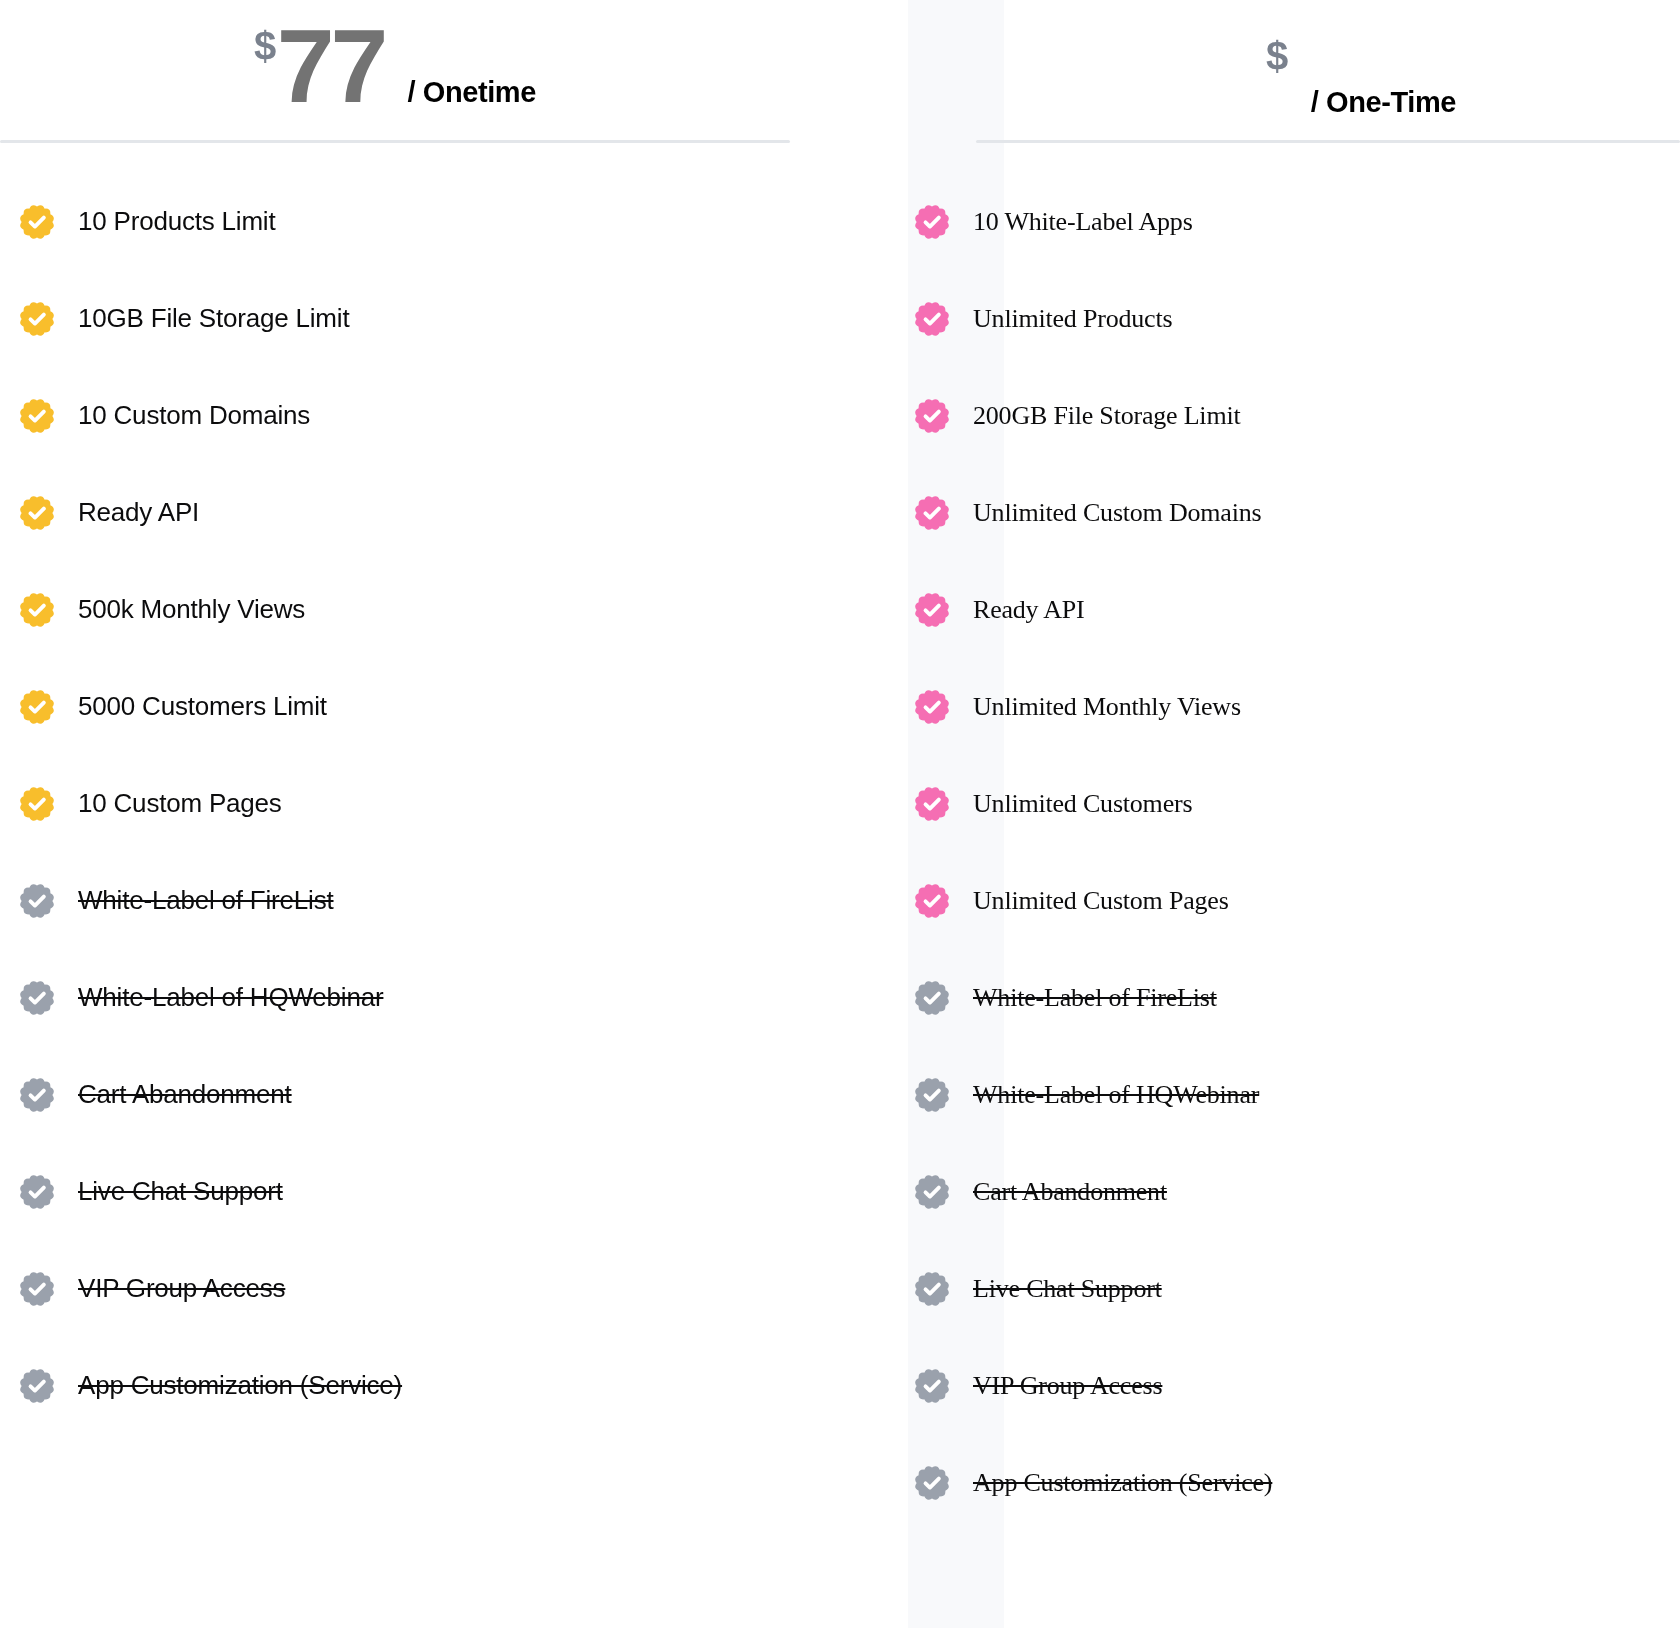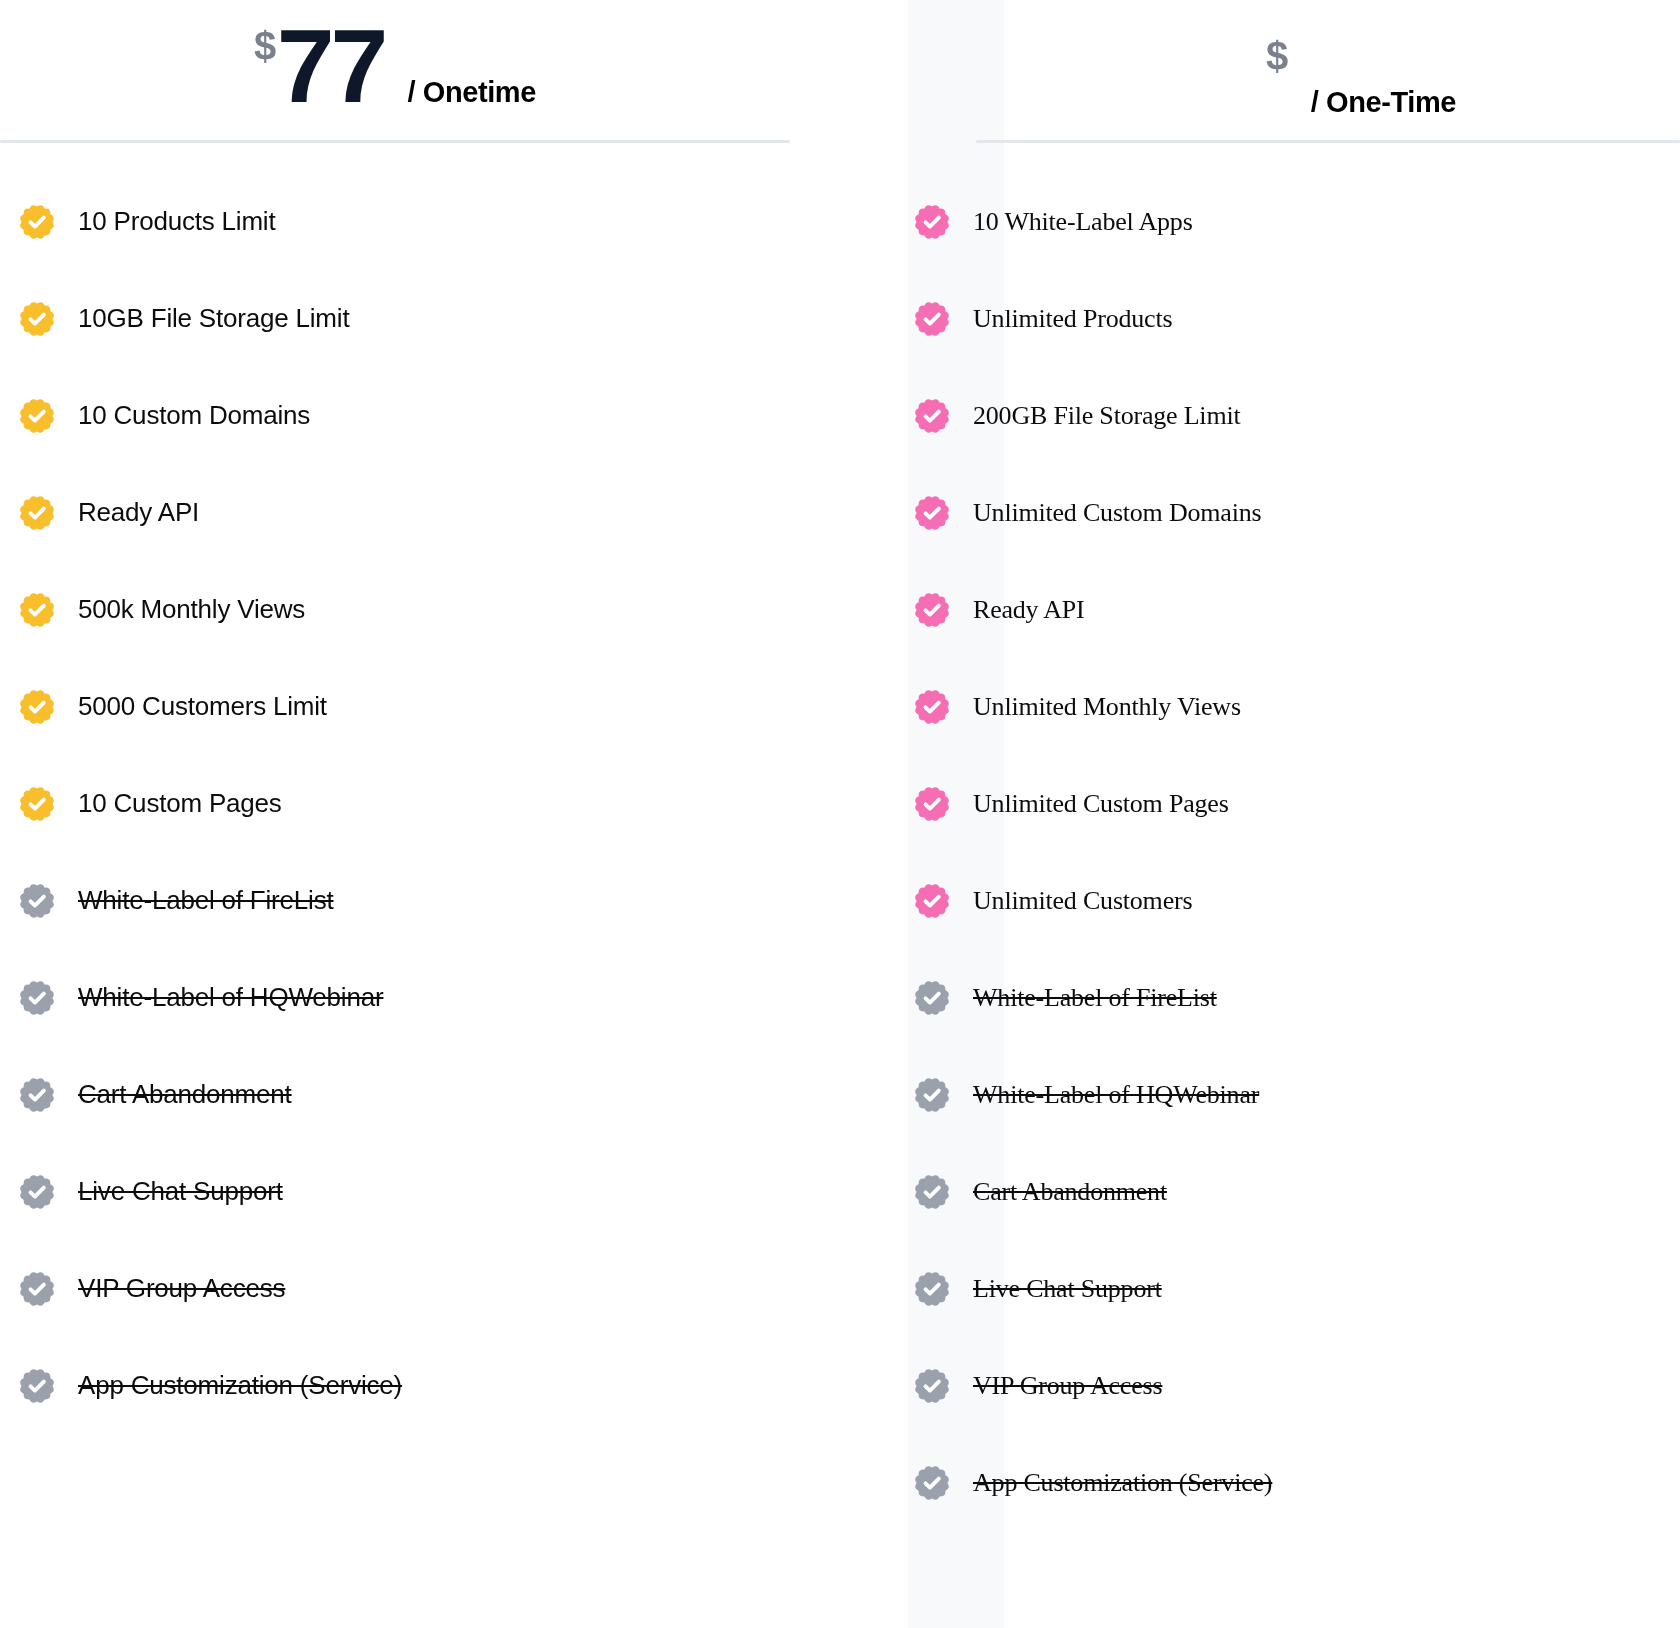--- a/index.html
+++ b/index.html
@@ -60,21 +60,21 @@
   }
   .currency {
     color: #7a818d;
     font-weight: 700;
     font-size: 40px;
     position: relative;
     top: -42px;
     letter-spacing: -0.5px;
   }
   .amount {
-    color: #0f172a;
+    color: #737373;
     font-weight: 700;
     font-size: 104px;
     letter-spacing: -4px;
     margin-left: 1px;
   }
   .period {
     color: #000000;
     font-weight: 700;
     font-size: 29px;
     letter-spacing: -0.4px;
@@ -285,28 +285,28 @@
             <path d="M 20.00 3.80 Q 25.37 -0.05 28.10 5.97 Q 34.68 5.32 34.03 11.90 Q 40.05 14.63 36.20 20.00 Q 40.05 25.37 34.03 28.10 Q 34.68 34.68 28.10 34.03 Q 25.37 40.05 20.00 36.20 Q 14.63 40.05 11.90 34.03 Q 5.32 34.68 5.97 28.10 Q -0.05 25.37 3.80 20.00 Q -0.05 14.63 5.97 11.90 Q 5.32 5.32 11.90 5.97 Q 14.63 -0.05 20.00 3.80 Z" fill="#F56EB3"></path>
             <path d="M13.2 20.4 L17.8 24.8 L27.2 15.4" fill="none" stroke="#ffffff" stroke-width="4.1" stroke-linecap="round" stroke-linejoin="round"></path>
           </svg>
           <span class="feature-label">Unlimited Monthly Views</span>
         </li>
         <li class="feature-row">
           <svg viewBox="0 0 40 40" class="badge">
             <path d="M 20.00 3.80 Q 25.37 -0.05 28.10 5.97 Q 34.68 5.32 34.03 11.90 Q 40.05 14.63 36.20 20.00 Q 40.05 25.37 34.03 28.10 Q 34.68 34.68 28.10 34.03 Q 25.37 40.05 20.00 36.20 Q 14.63 40.05 11.90 34.03 Q 5.32 34.68 5.97 28.10 Q -0.05 25.37 3.80 20.00 Q -0.05 14.63 5.97 11.90 Q 5.32 5.32 11.90 5.97 Q 14.63 -0.05 20.00 3.80 Z" fill="#F56EB3"></path>
             <path d="M13.2 20.4 L17.8 24.8 L27.2 15.4" fill="none" stroke="#ffffff" stroke-width="4.1" stroke-linecap="round" stroke-linejoin="round"></path>
           </svg>
+          <span class="feature-label">Unlimited Customers</span>
+        </li>
+        <li class="feature-row">
+          <svg viewBox="0 0 40 40" class="badge">
+            <path d="M 20.00 3.80 Q 25.37 -0.05 28.10 5.97 Q 34.68 5.32 34.03 11.90 Q 40.05 14.63 36.20 20.00 Q 40.05 25.37 34.03 28.10 Q 34.68 34.68 28.10 34.03 Q 25.37 40.05 20.00 36.20 Q 14.63 40.05 11.90 34.03 Q 5.32 34.68 5.97 28.10 Q -0.05 25.37 3.80 20.00 Q -0.05 14.63 5.97 11.90 Q 5.32 5.32 11.90 5.97 Q 14.63 -0.05 20.00 3.80 Z" fill="#F56EB3"></path>
+            <path d="M13.2 20.4 L17.8 24.8 L27.2 15.4" fill="none" stroke="#ffffff" stroke-width="4.1" stroke-linecap="round" stroke-linejoin="round"></path>
+          </svg>
           <span class="feature-label">Unlimited Custom Pages</span>
-        </li>
-        <li class="feature-row">
-          <svg viewBox="0 0 40 40" class="badge">
-            <path d="M 20.00 3.80 Q 25.37 -0.05 28.10 5.97 Q 34.68 5.32 34.03 11.90 Q 40.05 14.63 36.20 20.00 Q 40.05 25.37 34.03 28.10 Q 34.68 34.68 28.10 34.03 Q 25.37 40.05 20.00 36.20 Q 14.63 40.05 11.90 34.03 Q 5.32 34.68 5.97 28.10 Q -0.05 25.37 3.80 20.00 Q -0.05 14.63 5.97 11.90 Q 5.32 5.32 11.90 5.97 Q 14.63 -0.05 20.00 3.80 Z" fill="#F56EB3"></path>
-            <path d="M13.2 20.4 L17.8 24.8 L27.2 15.4" fill="none" stroke="#ffffff" stroke-width="4.1" stroke-linecap="round" stroke-linejoin="round"></path>
-          </svg>
-          <span class="feature-label">Unlimited Customers</span>
         </li>
         <li class="feature-row is-disabled">
           <svg viewBox="0 0 40 40" class="badge">
             <path d="M 20.00 3.80 Q 25.37 -0.05 28.10 5.97 Q 34.68 5.32 34.03 11.90 Q 40.05 14.63 36.20 20.00 Q 40.05 25.37 34.03 28.10 Q 34.68 34.68 28.10 34.03 Q 25.37 40.05 20.00 36.20 Q 14.63 40.05 11.90 34.03 Q 5.32 34.68 5.97 28.10 Q -0.05 25.37 3.80 20.00 Q -0.05 14.63 5.97 11.90 Q 5.32 5.32 11.90 5.97 Q 14.63 -0.05 20.00 3.80 Z" fill="#9AA1AC"></path>
             <path d="M13.2 20.4 L17.8 24.8 L27.2 15.4" fill="none" stroke="#ffffff" stroke-width="4.1" stroke-linecap="round" stroke-linejoin="round"></path>
           </svg>
           <span class="feature-label">White-Label of FireList</span>
         </li>
         <li class="feature-row is-disabled">
           <svg viewBox="0 0 40 40" class="badge">

